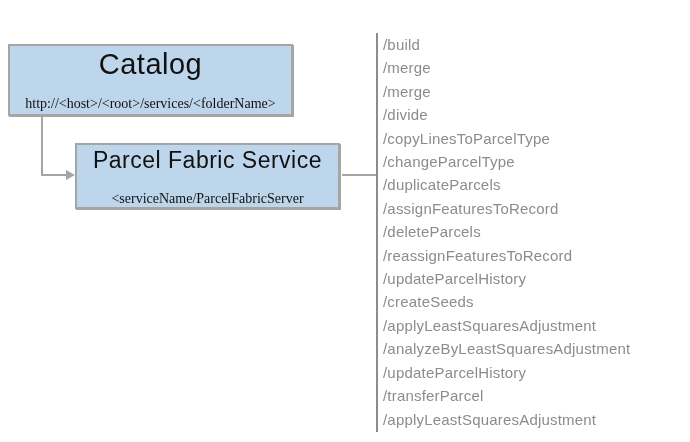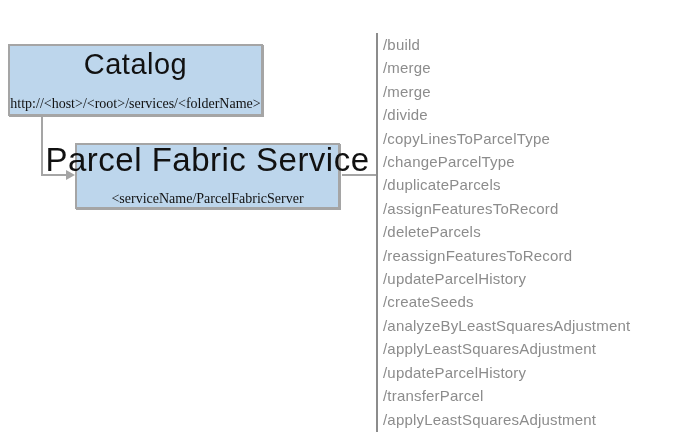--- a/index.html
+++ b/index.html
@@ -23,37 +23,37 @@
     box-shadow: 1px 1px 0 var(--box-border, #a5a5a5);
     display: flex;
     flex-direction: column;
     align-items: center;
     justify-content: center;
     text-align: center;
   }
   .box-catalog {
     left: 8px;
     top: 44px;
-    width: 255px;
+    width: 285px;
     height: 72px;
   }
   .box-service {
     left: 75px;
     top: 143px;
     width: 265px;
     height: 66px;
   }
   .box-title {
     color: var(--title-text, #111111);
     font-size: 29px;
     line-height: 32px;
     letter-spacing: 0.5px;
     white-space: nowrap;
   }
-  .box-service .box-title { font-size: 33px; line-height: 30px; }
+  .box-service .box-title { font-size: 23px; line-height: 30px; }
   .box-subtitle {
     color: var(--title-text, #111111);
     font-size: 14px;
     line-height: 16px;
     margin-top: 16px;
     white-space: nowrap;
     font-family: Liberation Serif, serif;
   }
   .conn {
     position: absolute;
@@ -123,20 +123,20 @@
       <div class="op-item">/merge</div>
       <div class="op-item">/divide</div>
       <div class="op-item">/copyLinesToParcelType</div>
       <div class="op-item">/changeParcelType</div>
       <div class="op-item">/duplicateParcels</div>
       <div class="op-item">/assignFeaturesToRecord</div>
       <div class="op-item">/deleteParcels</div>
       <div class="op-item">/reassignFeaturesToRecord</div>
       <div class="op-item">/updateParcelHistory</div>
       <div class="op-item">/createSeeds</div>
+      <div class="op-item">/applyLeastSquaresAdjustment</div>
       <div class="op-item">/analyzeByLeastSquaresAdjustment</div>
-      <div class="op-item">/applyLeastSquaresAdjustment</div>
       <div class="op-item">/updateParcelHistory</div>
       <div class="op-item">/transferParcel</div>
       <div class="op-item">/applyLeastSquaresAdjustment</div>
     </div>
 
 </div>
 
 </body></html>

